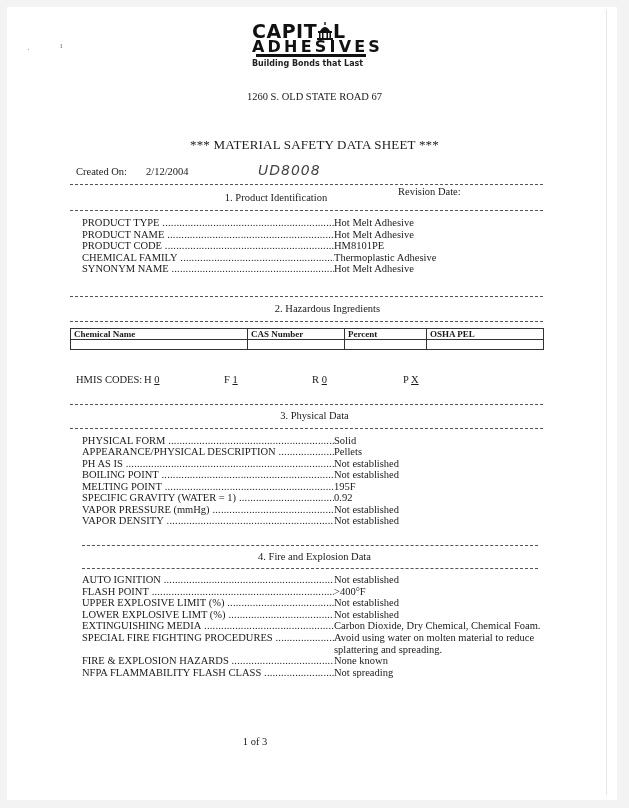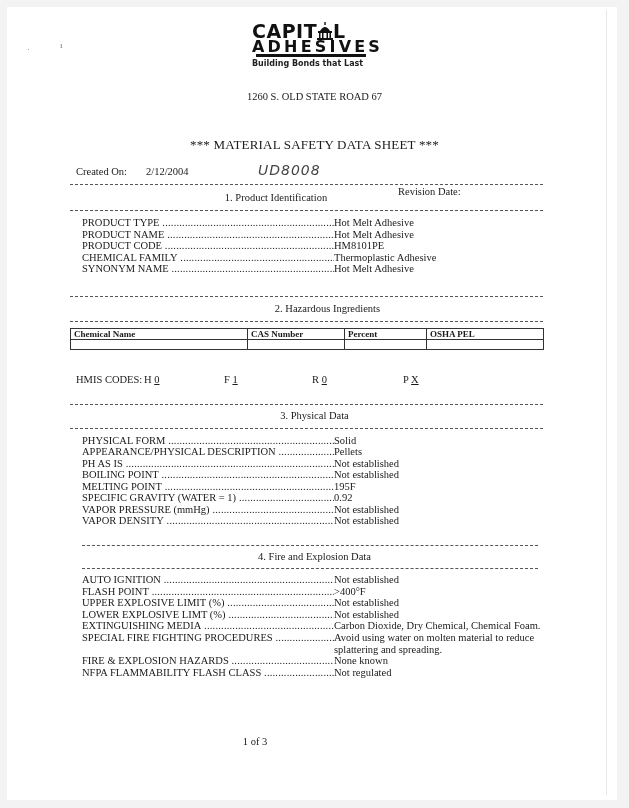--- a/index.html
+++ b/index.html
@@ -125,15 +125,15 @@
 <div class="abs center section-title" style="left:0;width:629px;top:551px;">4.  Fire and Explosion Data</div>
 <div class="dash" style="top:568px;left:82px;width:456px;"></div>
 
 <div class="row" style="top:574px;"><span class="lbl">AUTO IGNITION</span><span class="val">Not established</span></div>
 <div class="row" style="top:586px;"><span class="lbl">FLASH POINT</span><span class="val">&gt;400°F</span></div>
 <div class="row" style="top:597px;"><span class="lbl">UPPER EXPLOSIVE LIMIT (%)</span><span class="val">Not established</span></div>
 <div class="row" style="top:609px;"><span class="lbl">LOWER EXPLOSIVE LIMT (%)</span><span class="val">Not established</span></div>
 <div class="row" style="top:620px;"><span class="lbl">EXTINGUISHING MEDIA</span><span class="val">Carbon Dioxide, Dry Chemical, Chemical Foam.</span></div>
 <div class="row" style="top:632px;"><span class="lbl">SPECIAL FIRE FIGHTING PROCEDURES</span><span class="val"><span>Avoid using water on molten material to reduce</span><br><span>splattering and spreading.</span></span></div>
 <div class="row" style="top:655px;"><span class="lbl">FIRE &amp; EXPLOSION HAZARDS</span><span class="val">None known</span></div>
-<div class="row" style="top:667px;"><span class="lbl">NFPA FLAMMABILITY FLASH CLASS</span><span class="val">Not regulated</span></div>
+<div class="row" style="top:667px;"><span class="lbl">NFPA FLAMMABILITY FLASH CLASS</span><span class="val">Not spreading</span></div>
 
 <div class="abs center normal" style="left:0;width:510px;top:736px;">1 of 3</div>
 
 </body></html>

